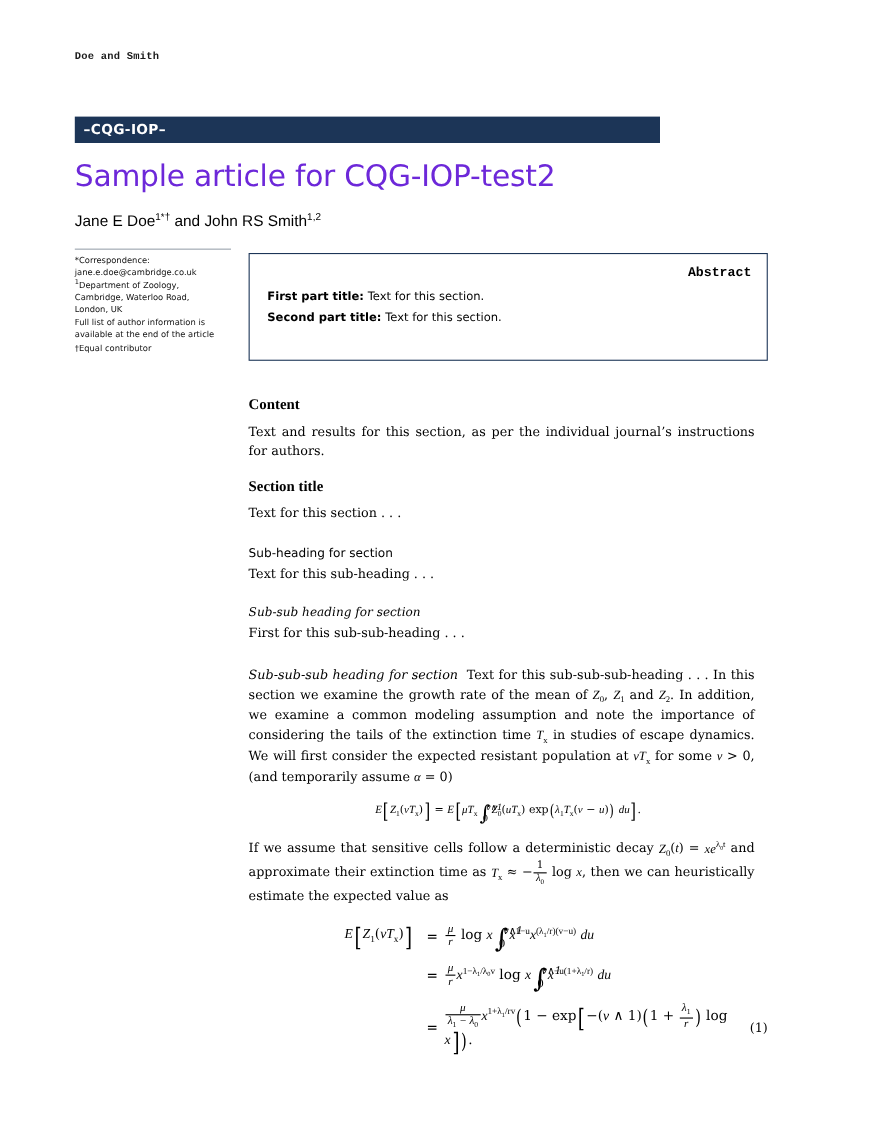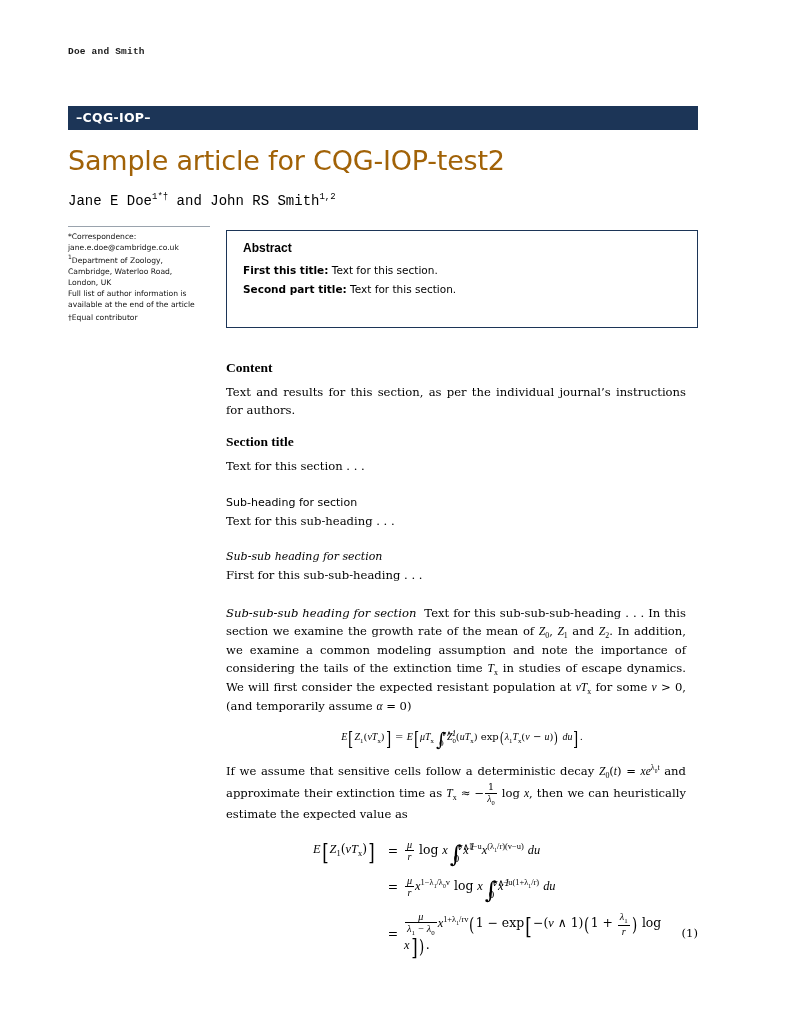--- a/index.html
+++ b/index.html
@@ -32,21 +32,21 @@
     font-weight: bold;
     color: #1a1a1a;
     letter-spacing: 0.2px;
     text-align: right;
   }
   
   .journal-bar {
     position: absolute;
     left: 68px;
     top: 106px;
-    width: 630px;
+    width: 532px;
     height: 24px;
     background: #1c3557;
   }
   .journal-bar .label {
     position: absolute;
     left: 8px;
     top: 4px;
     font-family: "DejaVu Sans", sans-serif;
     font-size: 12.5px;
     font-weight: bold;
@@ -55,29 +55,29 @@
   }
   
   .title {
     position: absolute;
     left: 68px;
     top: 145px;
     width: 640px;
     font-family: "DejaVu Sans", sans-serif;
     font-size: 27px;
     font-weight: normal;
-    color: #a16207;
+    color: #6d28d9;
     letter-spacing: -0.2px;
   }
   .authors {
     position: absolute;
     left: 68px;
     top: 192px;
     width: 640px;
-    font-family: Liberation Mono, monospace;
+    font-family: Liberation Sans, sans-serif;
     font-size: 14px;
     color: #000000;
   }
   .authors sup {
     font-size: 9px;
     vertical-align: super;
   }
   
   .corr {
     position: absolute;
@@ -107,24 +107,25 @@
     width: 472px;
     height: 98px;
     border: 1px solid #1c3557;
     background: #ffffff;
     box-sizing: border-box;
   }
   .abstract-box .inner {
     padding: 10px 14px 0 16px;
   }
   .abstract-title {
-    font-family: Liberation Sans, sans-serif;
+    font-family: Liberation Mono, monospace;
     font-size: 12px;
     font-weight: bold;
     margin-bottom: 9px;
+    text-align: right;
   }
   .abs-line {
     font-family: "DejaVu Sans", sans-serif;
     font-size: 10.5px;
     margin-bottom: 7px;
     color: #000000;
   }
   .abs-line b { font-weight: bold; }
   .abs-keywords {
     font-family: "DejaVu Sans", sans-serif;
@@ -289,21 +290,21 @@
     <p>London, UK</p>
     <p>Full list of author information is</p>
     <p>available at the end of the article</p>
     <p class="dag">†Equal contributor</p>
   </div>
 
   <div class="abstract-box">
     <div class="inner">
       <div class="abstract-title">Abstract</div>
       <div class="abs-line">
-        <b>First this title:</b><span> Text for this section.</span>
+        <b>First part title:</b><span> Text for this section.</span>
       </div>
       <div class="abs-line">
         <b>Second part title:</b><span> Text for this section.</span>
       </div>
     </div>
   </div>
 
   <div class="body-col">
 
     <h2 class="sec">Content</h2>

